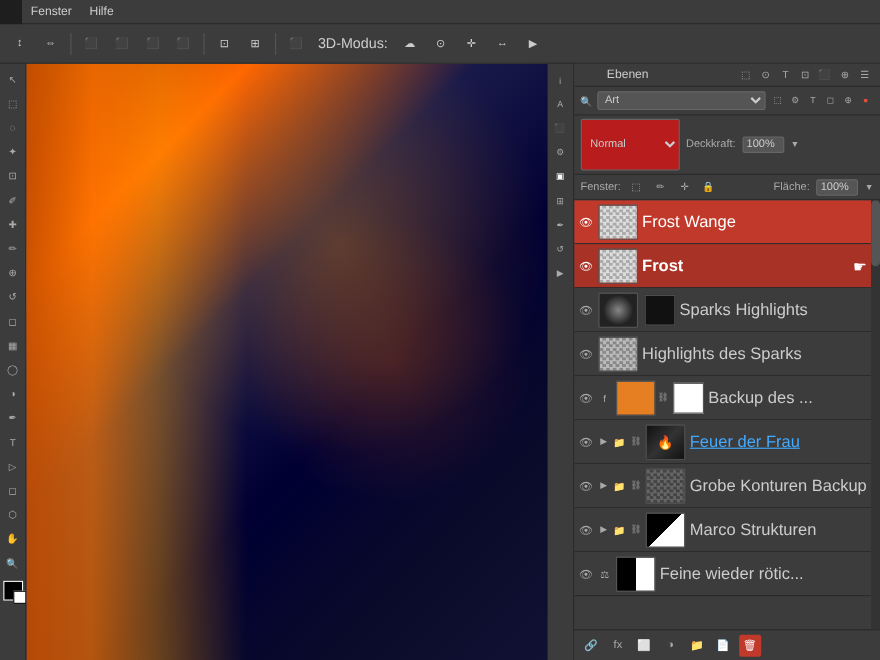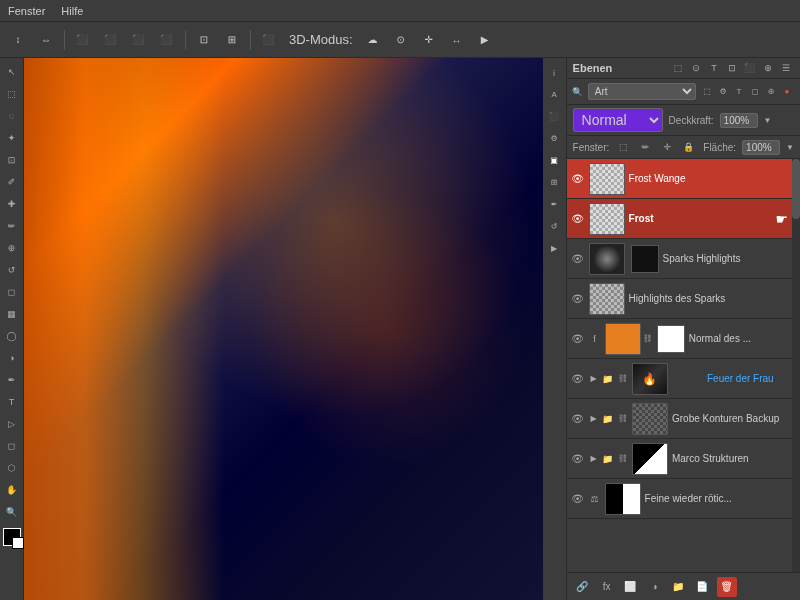--- a/index.html
+++ b/index.html
@@ -7,20 +7,21 @@
 
     
     .menubar {
       background: #3c3c3c;
       height: 22px;
       display: flex;
       align-items: center;
       padding: 0 8px;
       gap: 16px;
       border-bottom: 1px solid #2a2a2a;
+      margin-left: 20px;
     }
     .menubar span { color: #ccc; font-size: 11px; cursor: pointer; }
 
     
     .toolbar {
       background: #3c3c3c;
       height: 36px;
       display: flex;
       align-items: center;
       padding: 0 6px;
@@ -161,25 +162,25 @@
 
     
     .blend-row {
       padding: 3px 6px;
       display: flex;
       align-items: center;
       gap: 6px;
       border-bottom: 1px solid #2a2a2a;
     }
     .blend-dropdown {
-      background: #6d28d9;
+      background: #b91c1c;
       border: 1px solid #666;
       color: #ccc;
-      font-size: 14px;
-      padding: 2px 4px;
+      font-size: 10px;
+      padding: 16px 4px;
       width: 90px;
       border-radius: 2px;
     }
     .opacity-label { color: #aaa; font-size: 10px; }
     .opacity-input {
       background: #555;
       border: 1px solid #666;
       color: #ccc;
       font-size: 10px;
       padding: 1px 3px;
@@ -310,21 +311,21 @@
     .mask-fire::after {
       content: '🔥';
       position: absolute;
       top: 50%; left: 50%;
       transform: translate(-50%, -50%);
       font-size: 12px;
     }
 
     .layer-name {
       flex: 1;
-      font-size: 10px;
+      font-size: 15px;
       white-space: nowrap;
       overflow: hidden;
       text-overflow: ellipsis;
     }
     .layer-item.selected .layer-name { color: #fff; }
     .layer-item.selected-alt .layer-name { color: #fff; font-weight: bold; }
 
     
     .layers-footer {
       height: 28px;
@@ -446,21 +447,21 @@
       <div class="si-icon" style="color:#fff;">▣</div>
       <div class="si-icon">⊞</div>
       <div class="si-icon">✒</div>
       <div class="si-icon">↺</div>
       <div class="si-icon">▶</div>
     </div>
 
     <div class="layers-panel">
 
       <div class="panel-header-row">
-        <span style="font-size:11px;font-weight:bold;color:#ccc;">Ebenen</span>
+        <span style="font-size:11px;font-weight:normal;color:#ccc;margin-left:24px;">Ebenen</span>
         <div class="panel-right-icons">
           <div class="lh-icon">⬚</div>
           <div class="lh-icon">⊙</div>
           <div class="lh-icon">T</div>
           <div class="lh-icon">⊡</div>
           <div class="lh-icon">⬛</div>
           <div class="lh-icon">⊕</div>
           <div class="lh-icon">☰</div>
         </div>
       </div>
@@ -540,32 +541,32 @@
           <div class="layer-item">
             <div class="layer-vis">👁</div>
             <span style="font-size:9px;color:#aaa;width:12px;text-align:center;">f</span>
             <div style="display:flex;align-items:center;gap:2px;">
               <div class="layer-thumb">
                 <div class="thumb-orange"></div>
               </div>
               <div style="font-size:8px;color:#aaa;">⛓</div>
               <div class="layer-mask mask-white"></div>
             </div>
-            <span class="layer-name">Normal des ...</span>
+            <span class="layer-name">Backup des ...</span>
           </div>
 
           <div class="layer-item">
             <div class="layer-vis">👁</div>
             <div class="layer-expand">▶</div>
             <div style="font-size:9px;color:#aaa;">📁</div>
             <div style="font-size:8px;color:#aaa;">⛓</div>
             <div class="layer-thumb" style="background:#111;">
               <div class="mask-fire" style="width:100%;height:100%;"></div>
             </div>
-            <span class="layer-name" style="color:#4af;margin-left:35px;">Feuer der Frau</span>
+            <span class="layer-name" style="color:#4af;text-decoration:underline;">Feuer der Frau</span>
           </div>
 
           <div class="layer-item">
             <div class="layer-vis">👁</div>
             <div class="layer-expand">▶</div>
             <div style="font-size:9px;color:#aaa;">📁</div>
             <div style="font-size:8px;color:#aaa;">⛓</div>
             <div class="layer-thumb">
               <div class="thumb-checker-dark"></div>
             </div>

